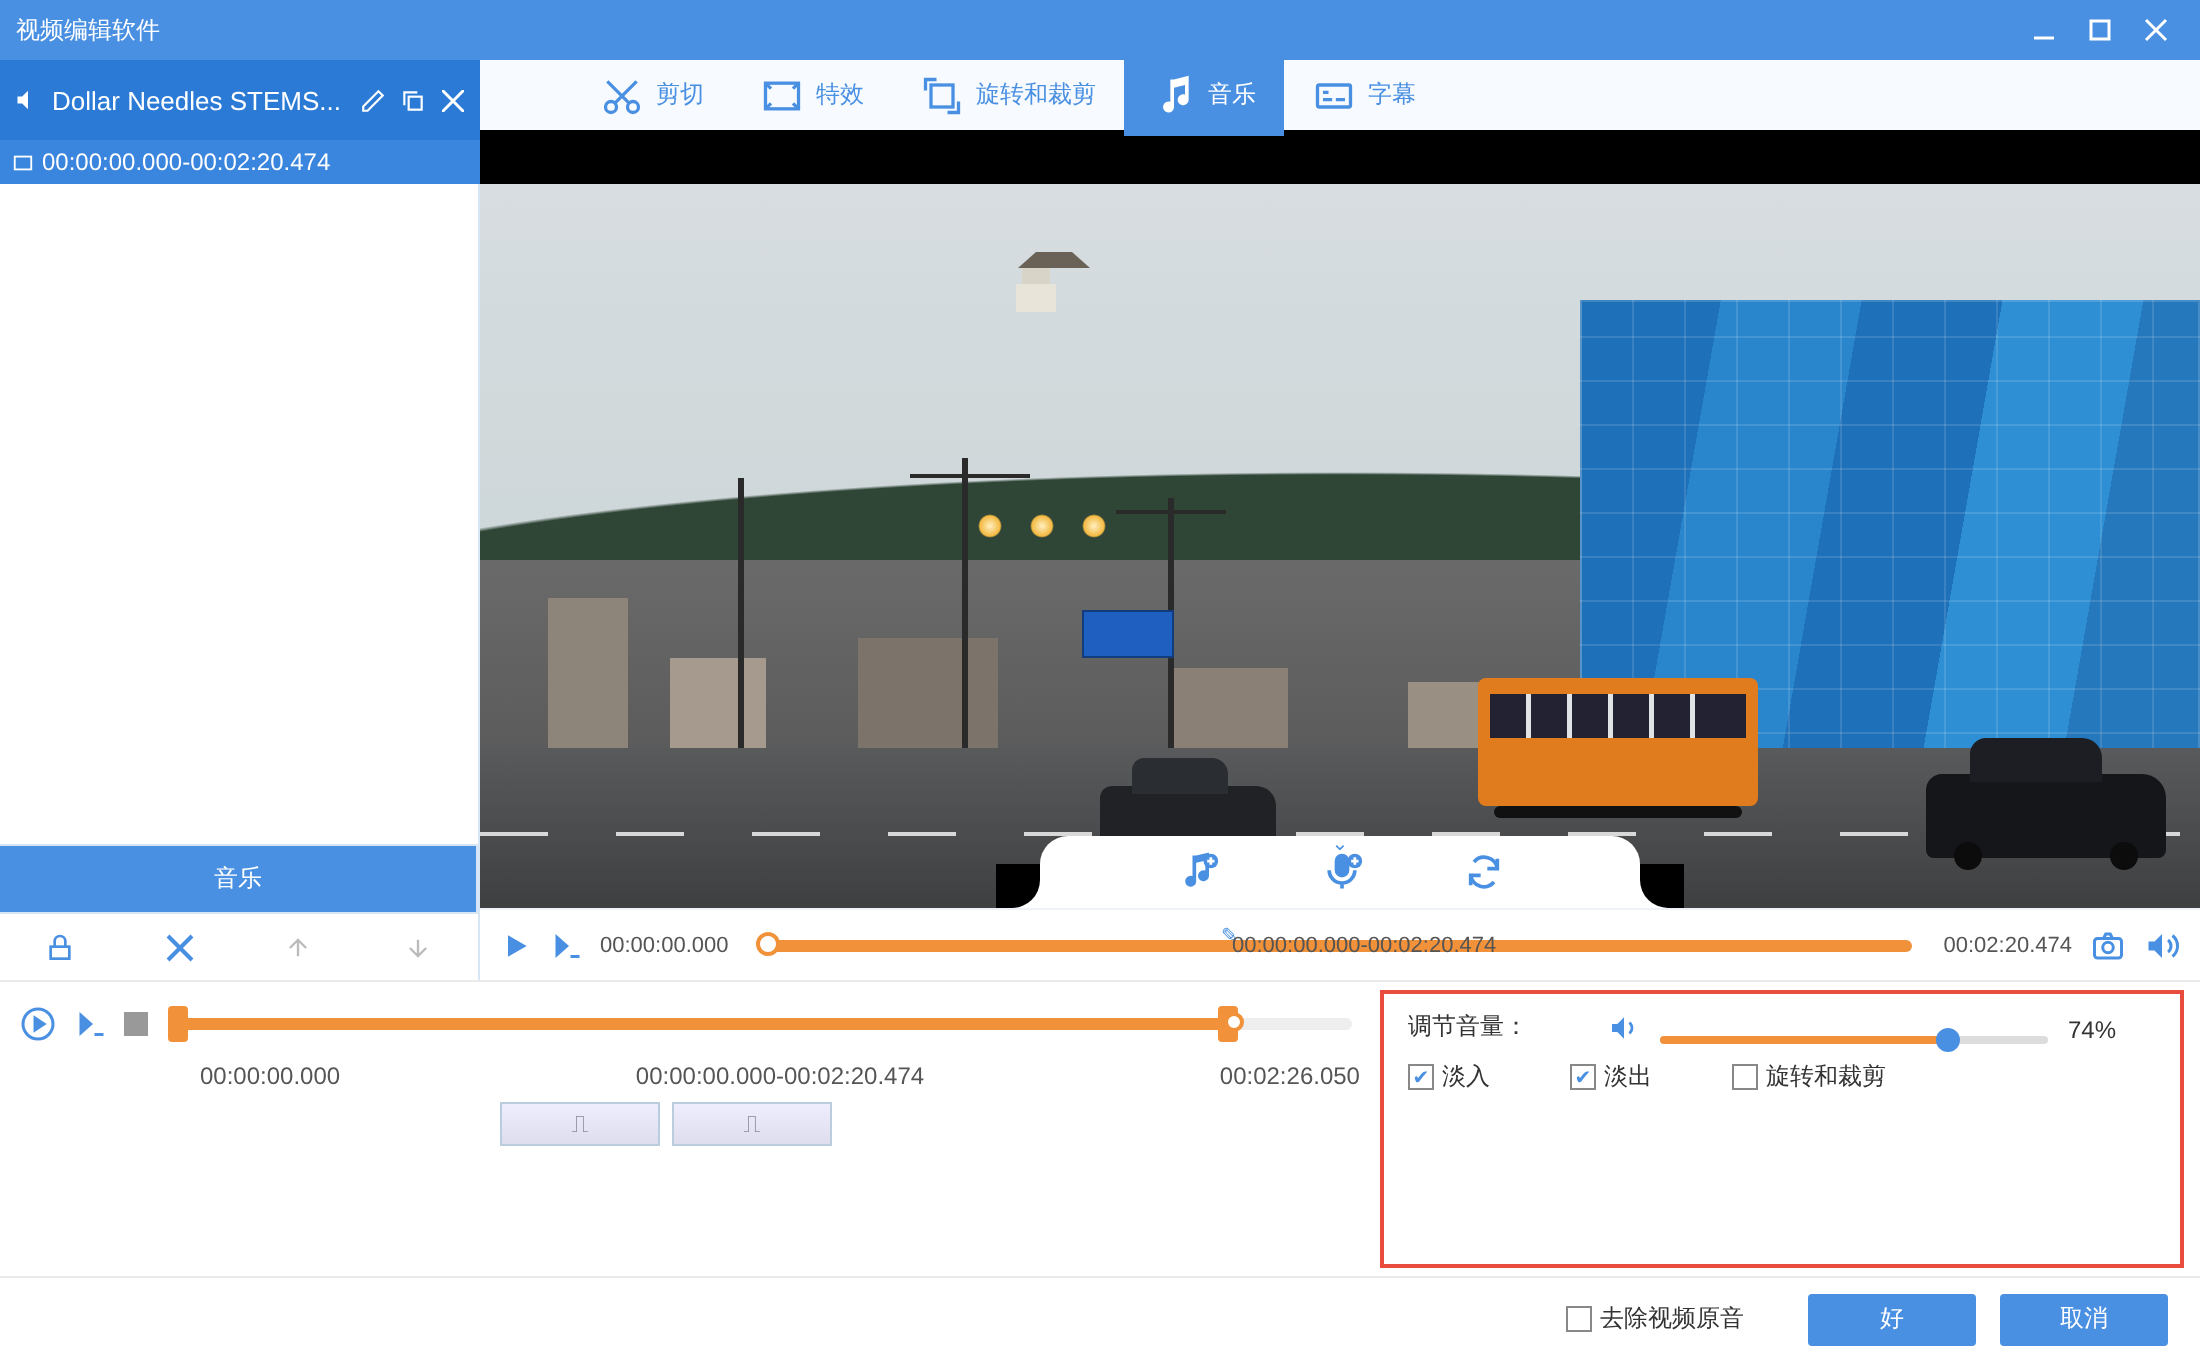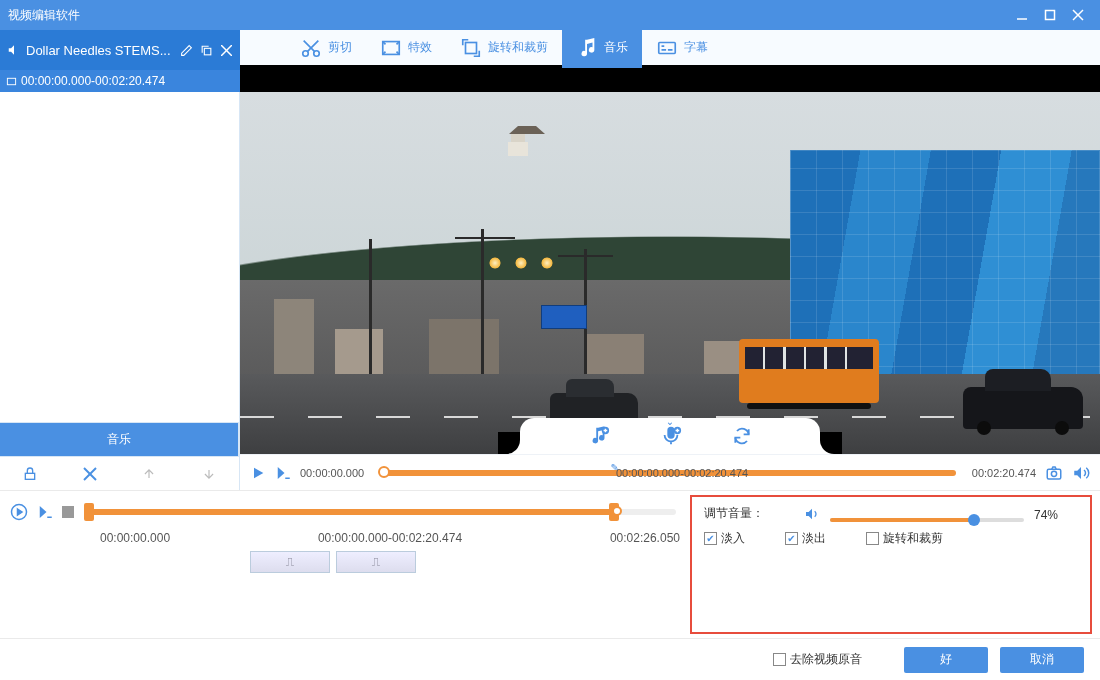--- a/index.html
+++ b/index.html
@@ -56,21 +56,21 @@
 .vol-row .lbl{width:90px;color:#333}
 .vol-row .vic{color:#4a90e2}
 .vol-row .vtrack{flex:1;height:4px;background:#ddd;border-radius:2px;position:relative}
 .vol-row .vfill{position:absolute;height:4px;background:#f1923a;border-radius:2px}
 .vol-row .vknob{position:absolute;width:12px;height:12px;background:#4a90e2;border-radius:50%;top:-4px;cursor:pointer}
 .vol-row .vval{width:44px;color:#333}
 .chk-row{display:flex;gap:40px;align-items:center}
 .chk{display:flex;align-items:center;gap:4px;color:#333;cursor:pointer}
 .chk .box{width:13px;height:13px;border:1px solid #888;display:flex;align-items:center;justify-content:center;font-size:10px;color:#4a90e2}
 .footer{height:42px;display:flex;align-items:center;justify-content:flex-end;gap:12px;padding:0 16px;border-top:1px solid #eaeaea}
-.footer .chk{margin-right:30px}
+.footer .chk{margin-right:20px}
 .btn{width:84px;height:26px;background:#4a90e2;color:#fff;display:flex;align-items:center;justify-content:center;cursor:pointer;border-radius:2px}
 svg{display:block}
 
 
 .scene{position:absolute;inset:0}
 .sky{position:absolute;left:0;right:0;top:0;height:52%;background:linear-gradient(#d7dde0,#cdd6d8)}
 .hill{position:absolute;left:0;right:0;top:16%;height:45%;background:radial-gradient(ellipse 110% 80% at 50% 100%,#2f4536 0 58%,transparent 59%),radial-gradient(ellipse 60% 50% at 20% 100%,#354d3c 0 60%,transparent 61%),radial-gradient(ellipse 60% 55% at 80% 100%,#31493a 0 60%,transparent 61%)}
 .castle{position:absolute;top:10%;left:30%;width:40px;height:28px}
 .castle .c1{position:absolute;bottom:0;left:10px;width:20px;height:14px;background:#e8e4da}
 .castle .c2{position:absolute;bottom:14px;left:13px;width:14px;height:8px;background:#d9d4c8}

